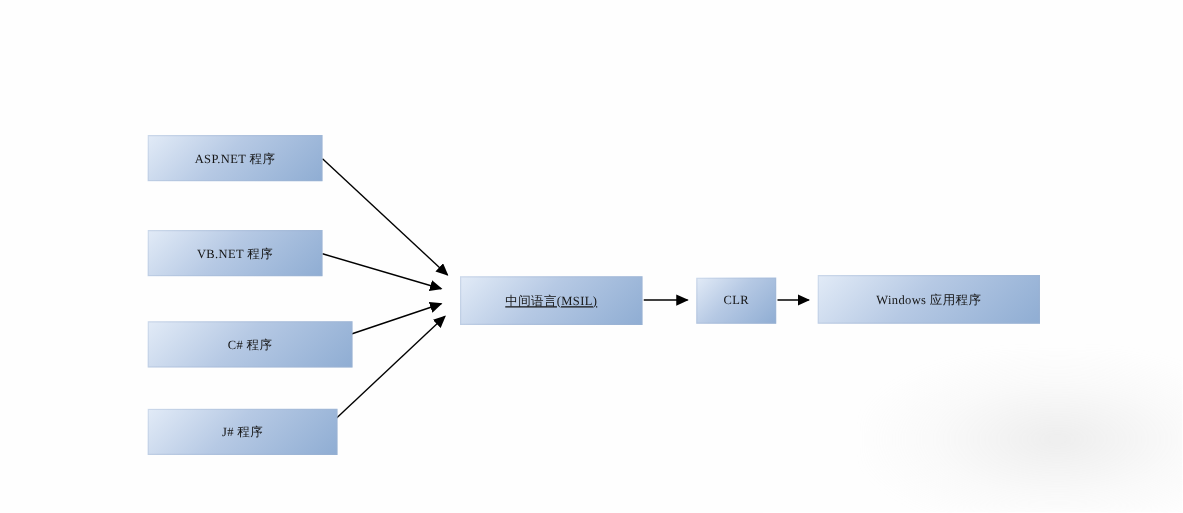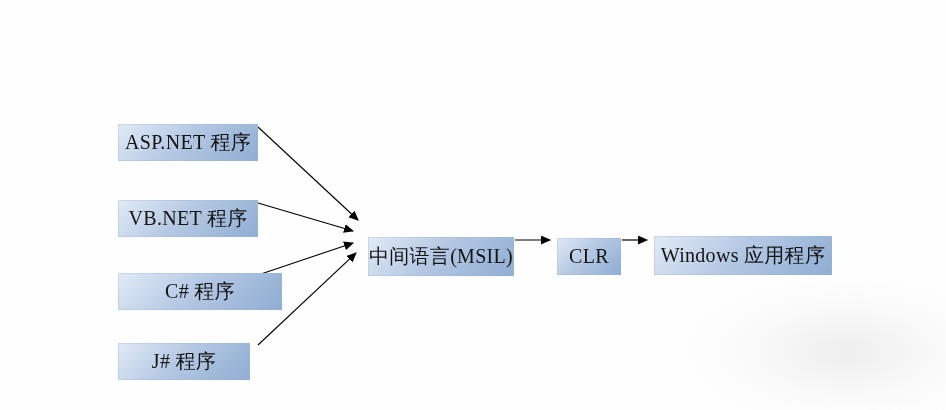--- a/index.html
+++ b/index.html
@@ -23,31 +23,30 @@
     height: 410px;
     pointer-events: none;
   }
   .node {
     position: absolute;
     display: flex;
     align-items: center;
     justify-content: center;
     background: linear-gradient(135deg, #e2ebf7 0%, #b6c9e4 45%, #8fadd3 100%);
     color: #141414;
-    font-size: 20px;
+    font-size: 10px;
     letter-spacing: 0.3px;
     white-space: nowrap;
     box-shadow: 0 0 0 1px rgba(160, 180, 210, 0.35) inset;
-    margin-top: 16px;
   }
   .node-aspnet  { left: 118px; top: 108px; width: 140px; height: 37px; }
   .node-vbnet   { left: 118px; top: 184px; width: 140px; height: 37px; text-align: right; }
   .node-csharp  { left: 118px; top: 257px; width: 164px; height: 37px; }
-  .node-jsharp  { left: 118px; top: 327px; width: 132px; height: 37px; }
-  .node-msil    { left: 368px; top: 221px; width: 146px; height: 39px; }
+  .node-jsharp  { left: 118px; top: 327px; width: 152px; height: 37px; }
+  .node-msil    { left: 368px; top: 221px; width: 146px; height: 39px; text-decoration: underline; }
   .node-clr     { left: 557px; top: 222px; width:  64px; height: 37px; }
   .node-windows { left: 654px; top: 220px; width: 178px; height: 39px; }
   .smudge {
     position: absolute;
     left: 690px;
     top: 280px;
     width: 260px;
     height: 130px;
     background: radial-gradient(ellipse at 60% 55%, rgba(190,190,190,0.25) 0%, rgba(220,220,220,0.12) 45%, rgba(255,255,255,0) 75%);
     filter: blur(4px);

